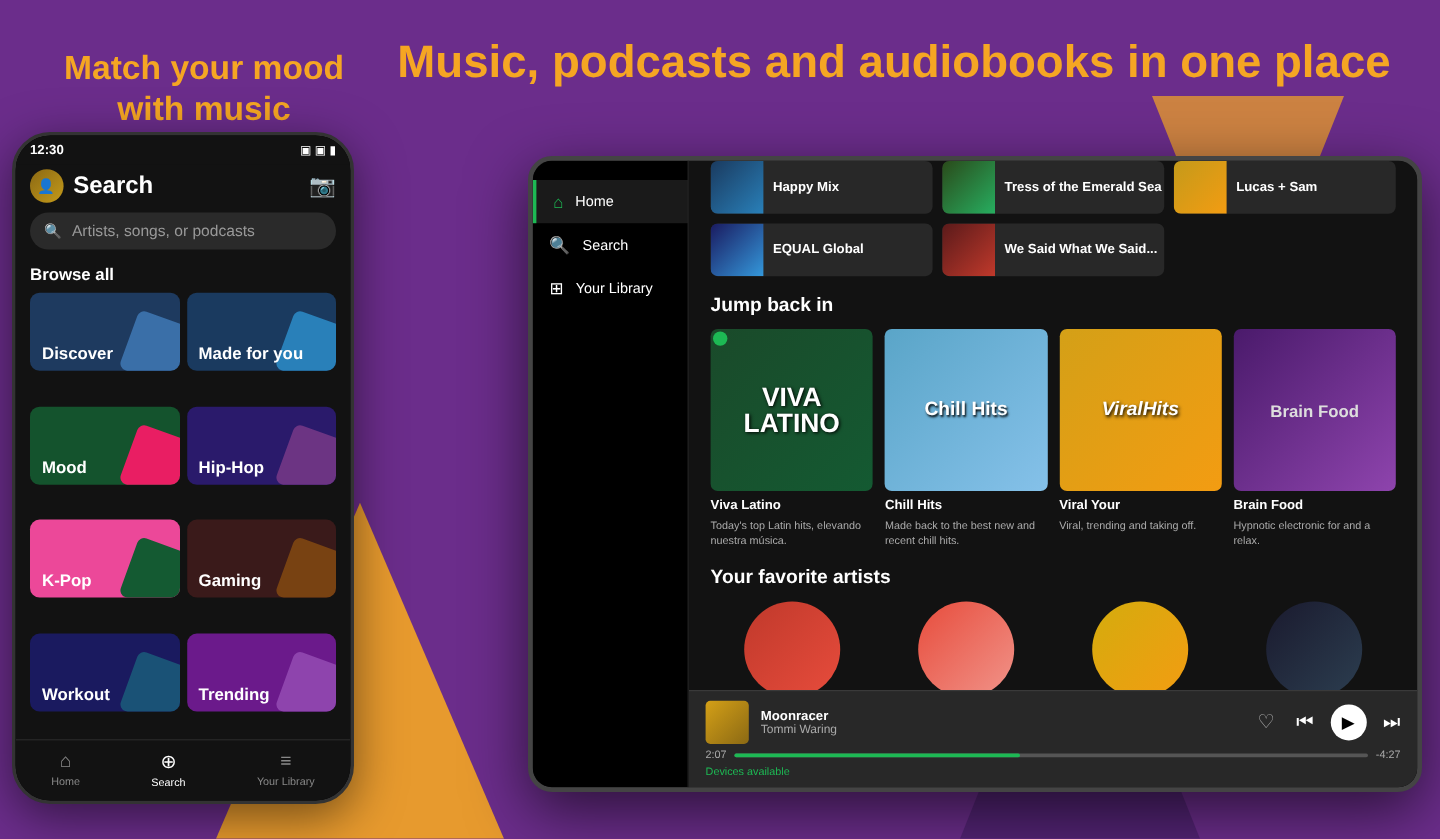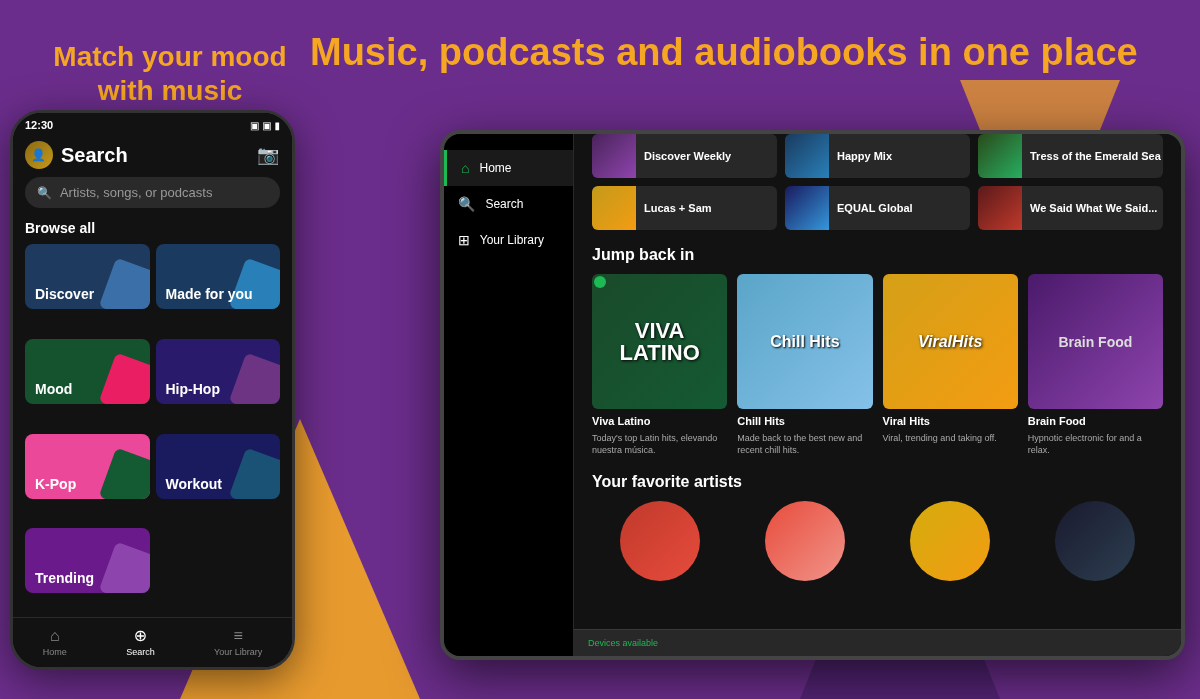--- a/index.html
+++ b/index.html
@@ -61,20 +61,21 @@
       font-weight: 700;
       line-height: 1.2;
     }
 
     
     .header-title {
       position: absolute;
       top: 30px;
       left: 310px;
       right: 20px;
+      text-align: center;
     }
     .header-title h1 {
       color: #f5a623;
       font-size: 38px;
       font-weight: 800;
       line-height: 1.2;
     }
 
     
     .phone-mockup {
@@ -536,20 +537,24 @@
         <div class="deco-square" style="background:#e91e63;"></div>
       </div>
       <div class="phone-grid-item" style="background:#2a1a6b;">
         <span class="item-label">Hip-Hop</span>
         <div class="deco-square" style="background:#6c3483;"></div>
       </div>
       <div class="phone-grid-item" style="background:#ec4899;">
         <span class="item-label">K-Pop</span>
         <div class="deco-square" style="background:#145a32;"></div>
       </div>
+      <div class="phone-grid-item" style="background:#3a1a1a;">
+        <span class="item-label">Gaming</span>
+        <div class="deco-square" style="background:#784212;"></div>
+      </div>
       <div class="phone-grid-item" style="background:#1a1a5f;">
         <span class="item-label">Workout</span>
         <div class="deco-square" style="background:#1a5276;"></div>
       </div>
       <div class="phone-grid-item" style="background:#6b1a8b;">
         <span class="item-label">Trending</span>
         <div class="deco-square" style="background:#8e44ad;"></div>
       </div>
     </div>
 
@@ -586,24 +591,20 @@
       <span class="s-label">Your Library</span>
     </div>
   </div>
 
   <div class="tablet-main">
 
 
     <div class="tablet-content">
 
       <div class="recent-grid">
-        <div class="recent-item">
-          <div class="recent-item-thumb" style="background:linear-gradient(135deg,#4a235a,#8e44ad);"></div>
-          <span class="recent-item-label">Discover Weekly</span>
-        </div>
         <div class="recent-item">
           <div class="recent-item-thumb" style="background:linear-gradient(135deg,#1a3a5f,#2980b9);"></div>
           <span class="recent-item-label">Happy Mix</span>
         </div>
         <div class="recent-item">
           <div class="recent-item-thumb" style="background:linear-gradient(135deg,#2a4a1a,#27ae60);"></div>
           <span class="recent-item-label">Tress of the Emerald Sea</span>
         </div>
         <div class="recent-item">
           <div class="recent-item-thumb" style="background:linear-gradient(135deg,#c49a1a,#f39c12);"></div>
@@ -636,21 +637,21 @@
             <span style="color:#fff; font-size:16px; font-weight:700; text-shadow:1px 1px 2px #000;">Chill Hits</span>
           </div>
           <span class="jump-title">Chill Hits</span>
           <span class="jump-desc">Made back to the best new and recent chill hits.</span>
         </div>
 
         <div class="jump-item">
           <div class="jump-thumb" style="background:linear-gradient(135deg,#d4a017,#f39c12); display:flex; align-items:center; justify-content:center;">
             <span style="color:#fff; font-size:16px; font-weight:900; text-shadow:1px 1px 3px #000; font-style:italic;">ViralHits</span>
           </div>
-          <span class="jump-title">Viral Hits</span>
+          <span class="jump-title">Viral Your</span>
           <span class="jump-desc">Viral, trending and taking off.</span>
         </div>
 
         <div class="jump-item">
           <div class="jump-thumb" style="background:linear-gradient(135deg,#4a1a6b,#8e44ad); display:flex; align-items:center; justify-content:center;">
             <span style="color:#ddd; font-size:14px; font-weight:700;">Brain Food</span>
           </div>
           <span class="jump-title">Brain Food</span>
           <span class="jump-desc">Hypnotic electronic for and a relax.</span>
         </div>
@@ -667,16 +668,36 @@
         <div class="artist-item">
           <div class="artist-thumb" style="background:linear-gradient(135deg,#d4ac0d,#f39c12);"></div>
         </div>
         <div class="artist-item">
           <div class="artist-thumb" style="background:linear-gradient(135deg,#1a1a2e,#2c3e50);"></div>
         </div>
       </div>
     </div>
 
     <div class="now-playing">
+      <div class="now-playing-top">
+        <div class="np-thumb" style="background:linear-gradient(135deg,#d4a017,#8b6914);"></div>
+        <div class="np-info">
+          <div class="np-title">Moonracer</div>
+          <div class="np-artist">Tommi Waring</div>
+        </div>
+        <span style="color:#aaa; font-size:16px; margin-right:8px;">♡</span>
+        <div class="np-controls">
+          <span>⏮</span>
+          <div class="np-play-btn">▶</div>
+          <span>⏭</span>
+        </div>
+      </div>
+      <div class="np-progress">
+        <span class="np-time">2:07</span>
+        <div class="progress-bar-bg">
+          <div class="progress-bar-fill"></div>
+        </div>
+        <span class="np-time">-4:27</span>
+      </div>
       <span class="np-device">Devices available</span>
     </div>
   </div>
 </div>
 
 </body></html>

